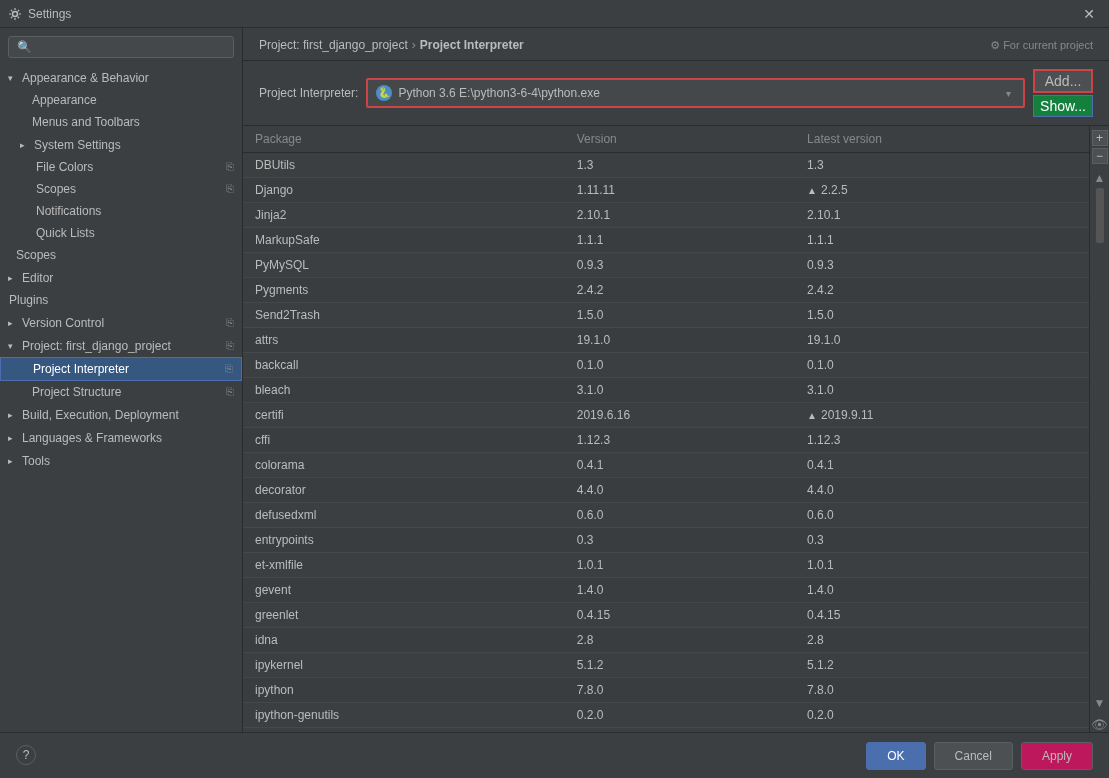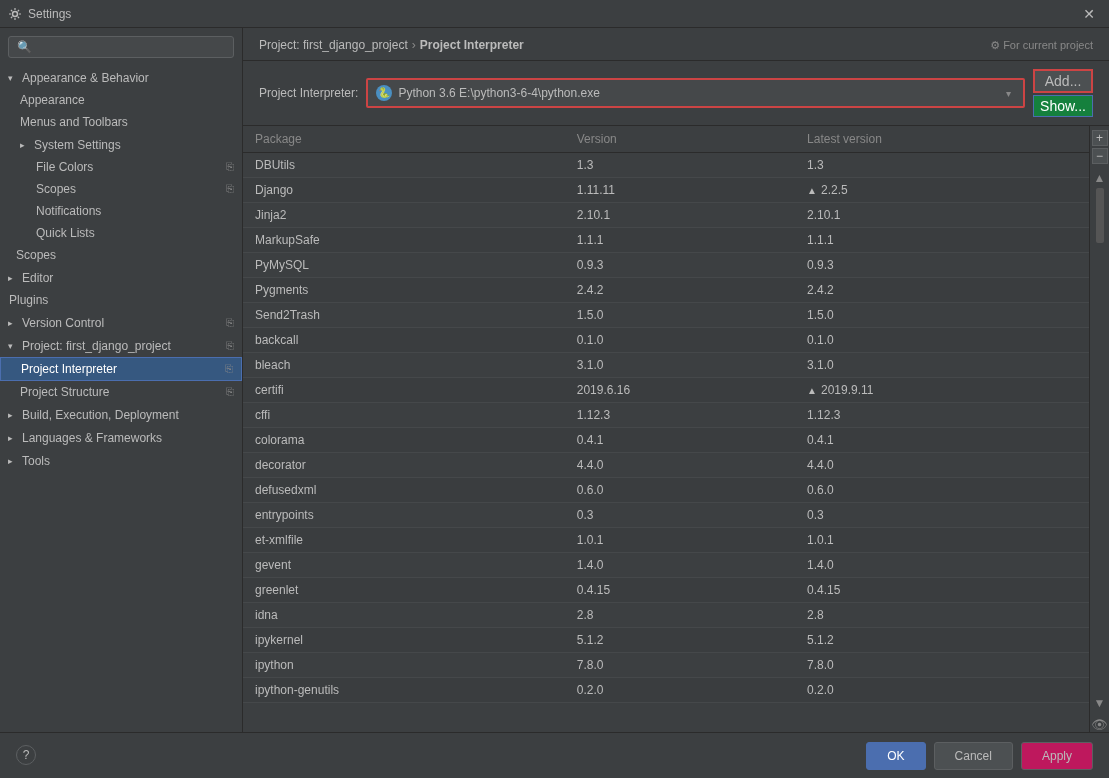--- a/index.html
+++ b/index.html
@@ -96,21 +96,21 @@
     }
 
     .chevron {
       width: 10px;
       height: 10px;
       display: inline-block;
       font-size: 9px;
       color: #bbbbbb;
     }
 
-    .indent-1 { padding-left: 20px; }
+    .indent-1 { padding-left: 32px; }
     .indent-2 { padding-left: 36px; }
 
     .copy-icon {
       color: #888;
       font-size: 10px;
     }
 
     
     .content {
       flex: 1;
@@ -531,20 +531,25 @@
                 <td>Pygments</td>
                 <td>2.4.2</td>
                 <td>2.4.2</td>
               </tr>
               <tr>
                 <td>Send2Trash</td>
                 <td>1.5.0</td>
                 <td>1.5.0</td>
               </tr>
               <tr>
+                <td>attrs</td>
+                <td>19.1.0</td>
+                <td>19.1.0</td>
+              </tr>
+              <tr>
                 <td>backcall</td>
                 <td>0.1.0</td>
                 <td>0.1.0</td>
               </tr>
               <tr>
                 <td>bleach</td>
                 <td>3.1.0</td>
                 <td>3.1.0</td>
               </tr>
               <tr>

